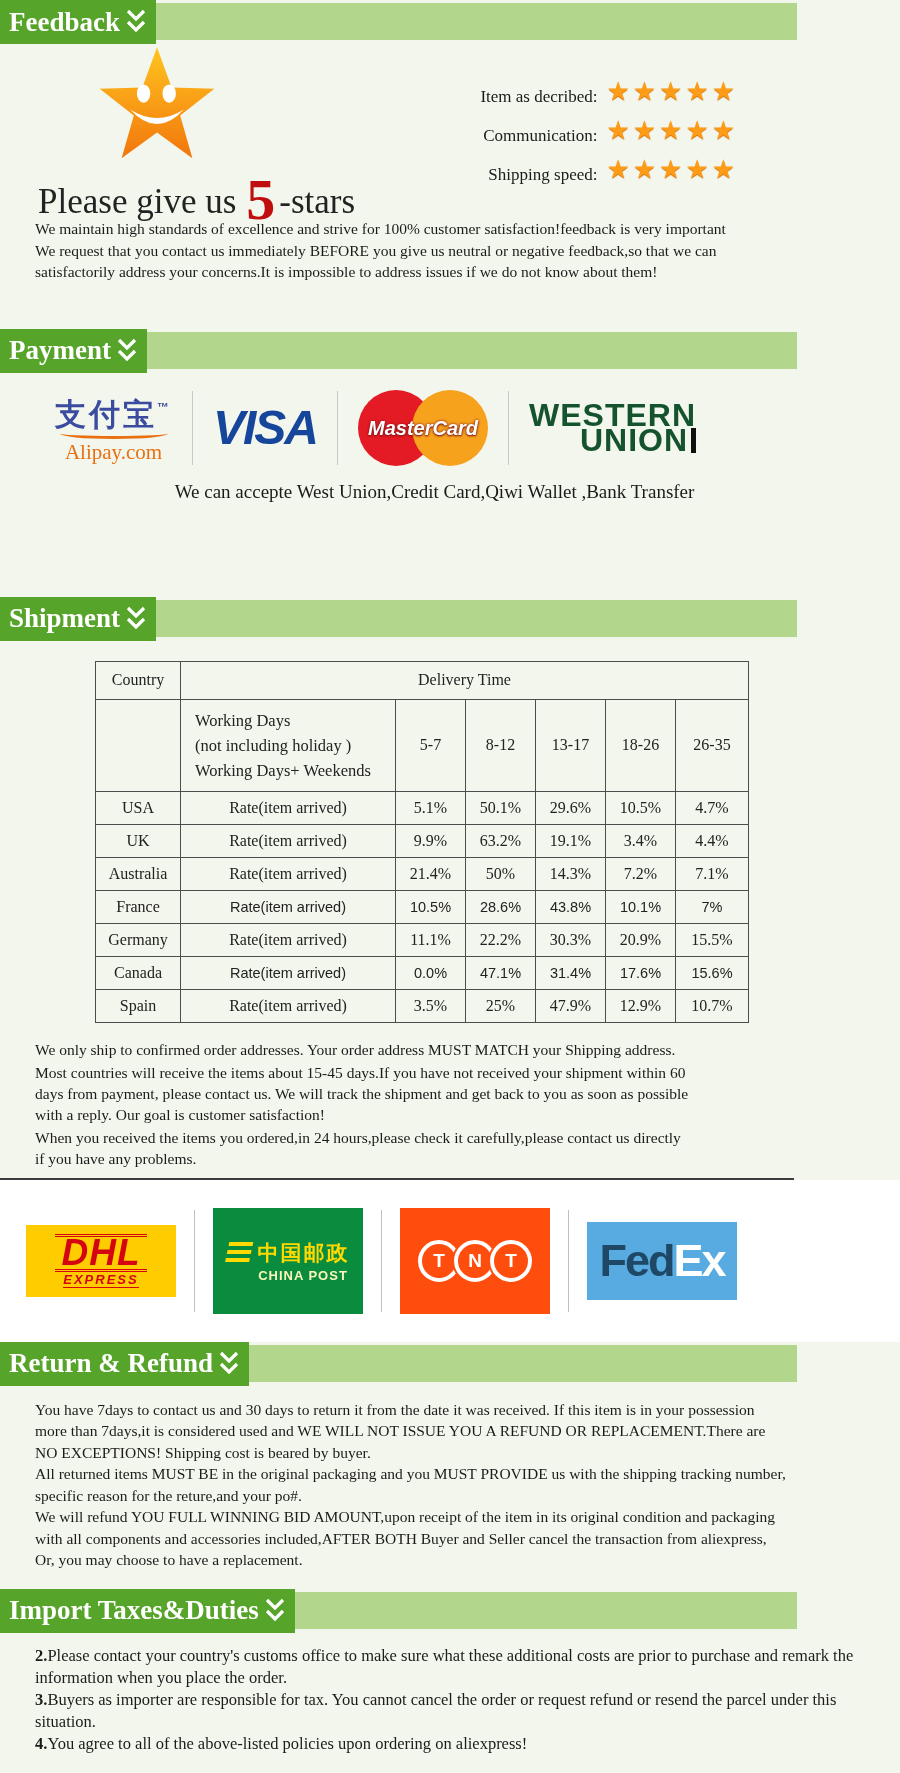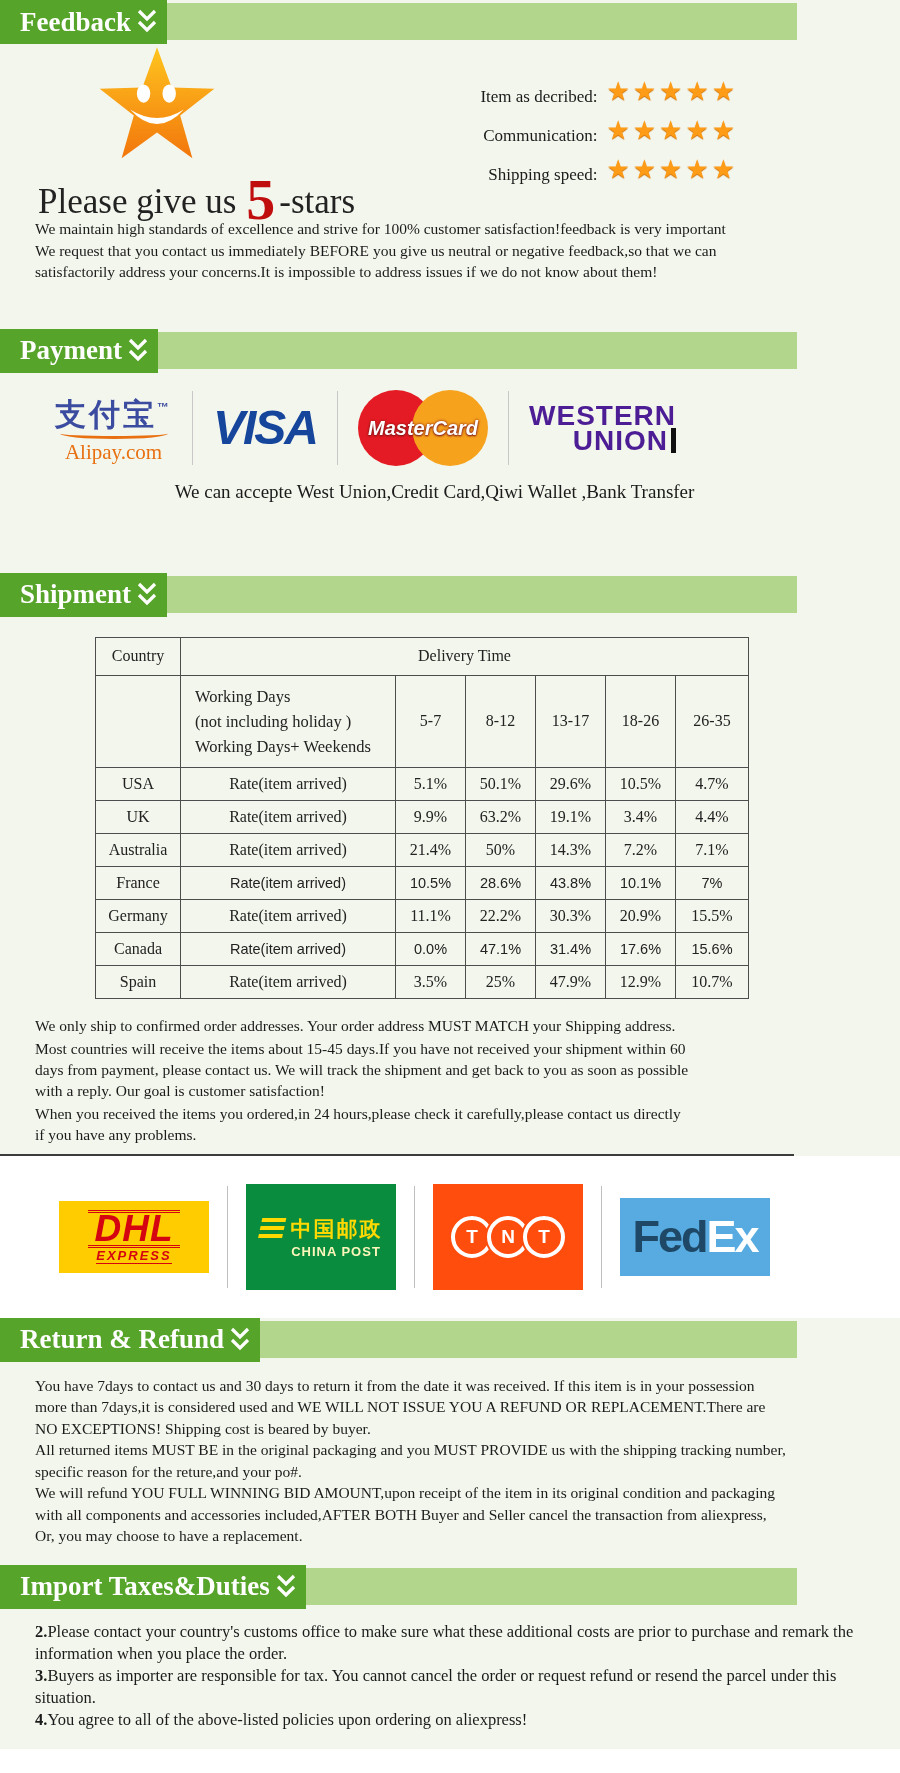--- a/index.html
+++ b/index.html
@@ -9,21 +9,21 @@
     font-family:"Liberation Serif", serif;
     color:#1b1b1b;
   }
   .page{width:900px; background:#f3f6ec;}
 
   
   .sec{position:relative;height:44px;}
   .sec .strip{position:absolute;left:0;top:3px;width:797px;height:37px;background:#b1d68c;}
   .sec .badge{
     position:absolute;left:0;top:0;height:44px;background:#57a42a;color:#fff;
-    display:flex;align-items:center;gap:5px;padding:0 9px 0 20px;
+    display:flex;align-items:center;gap:5px;padding:0 9px 0 9px;
     font-weight:bold;font-size:27px;white-space:nowrap;
   }
   .chev{flex:0 0 auto;}
 
   
   .fb-visual{position:relative;height:168px;}
   .smiley{position:absolute;left:96px;top:2px;width:122px;height:122px;}
   .fb-caption{position:absolute;left:38px;top:116px;font-size:35px;color:#222;white-space:nowrap;}
   .fb-caption .five{color:#c00d0d;font-size:58px;font-weight:bold;position:relative;top:6px;margin:0 4px 0 10px;}
   .ratings{position:absolute;left:438px;top:24px;width:300px;}
@@ -41,37 +41,37 @@
   .alipay-tm{font-size:12px;vertical-align:14px;color:#3a4ba0;}
   .alipay-swoosh{width:108px;height:8px;border-bottom:3px solid #e87011;border-radius:50%;margin:-3px auto 1px auto;}
   .alipay-domain{color:#e87011;font-size:21px;}
   .visa{font-family:"Liberation Sans",sans-serif;font-style:italic;font-weight:bold;font-size:48px;color:#16459c;letter-spacing:-2px;}
   .mc{position:relative;width:130px;height:82px;}
   .mc-red{position:absolute;left:0;top:3px;width:76px;height:76px;border-radius:50%;background:#e41b24;}
   .mc-yellow{position:absolute;right:0;top:3px;width:76px;height:76px;border-radius:50%;background:#f6a21d;}
   .mc-label{position:absolute;left:0;right:0;top:30px;text-align:center;
     font-family:"Liberation Sans",sans-serif;font-style:italic;font-weight:bold;font-size:20px;color:#fff;
     text-shadow:0 0 3px #801717, 0 1px 2px #801717;}
-  .wu{font-family:"Liberation Sans",sans-serif;font-weight:bold;color:#4c1d95;font-size:28px;line-height:25px;letter-spacing:1px;}
+  .wu{font-family:"Liberation Sans",sans-serif;font-weight:bold;color:#14532d;font-size:32px;line-height:25px;letter-spacing:1px;}
   .wu .l2{text-align:right;border-right:5px solid #101010;padding-right:3px;}
   .pay-note{width:797px;text-align:center;margin-top:12px;font-size:19px;padding-left:36px;}
 
   
-  .sec-shipment{margin-top:70px;}
+  .sec-shipment{margin-top:94px;}
   .dtable{border-collapse:collapse;margin:20px 0 0 95px;background:transparent;}
   .dtable td{border:1.6px solid #4d4d4d;font-size:16px;text-align:center;padding:0;color:#222;}
   .dtable .r1{height:38px;}
   .dtable .r2{height:92px;}
   .dtable .working-cell{text-align:left;padding-left:14px;line-height:25px;font-size:16.5px;white-space:pre-line;}
   .dtable tbody tr{height:33px;}
   .dtable tbody tr:nth-child(4) td:not(:first-child),
   .dtable tbody tr:nth-child(6) td:not(:first-child){font-family:"Liberation Sans",sans-serif;font-size:14.5px;}
   .ship-text{padding:16px 0 0 35px;width:855px;font-size:15.5px;line-height:21px;white-space:pre-line;}
   .divider{width:794px;height:2px;background:#3c3c3c;margin-top:9px;}
-  .couriers{background:#ffffff;height:162px;display:flex;align-items:center;gap:18px;padding-left:59px;}
+  .couriers{background:#ffffff;height:162px;display:flex;align-items:center;gap:18px;padding-left:26px;}
   .cour-sep{width:1px;height:102px;background:#bfbfbf;flex:0 0 auto;}
   .dhl{width:150px;height:72px;background:#ffcc00;display:flex;flex-direction:column;justify-content:center;align-items:center;}
   .dhl-name{font-family:"Liberation Sans",sans-serif;font-style:italic;font-weight:bold;font-size:37px;line-height:32px;color:#d40511;letter-spacing:1px;border-top:3px double #d40511;border-bottom:3px double #d40511;padding:0 6px;}
   .dhl-sub{font-family:"Liberation Sans",sans-serif;font-style:italic;font-weight:bold;font-size:13px;color:#d40511;letter-spacing:2px;border-bottom:1px solid #d40511;}
   .cpost{width:150px;height:106px;background:#0a8c3f;display:flex;flex-direction:column;align-items:center;justify-content:center;gap:1px;}
   .cpost-row{display:flex;align-items:center;gap:7px;}
   .cpost-emblem{width:24px;height:22px;background:repeating-linear-gradient(#ffd900 0 4px, rgba(0,0,0,0) 4px 8px);transform:skewX(-12deg);}
   .cpost-cn{font-family:"Liberation Sans",sans-serif;font-weight:bold;font-size:21px;color:#ffd900;letter-spacing:2px;}
   .cpost-en{font-family:"Liberation Sans",sans-serif;font-weight:bold;font-size:13px;color:#fdf6bb;letter-spacing:1px;margin-left:30px;}
   .tnt{width:150px;height:106px;background:#ff4d0d;display:flex;align-items:center;justify-content:center;}

